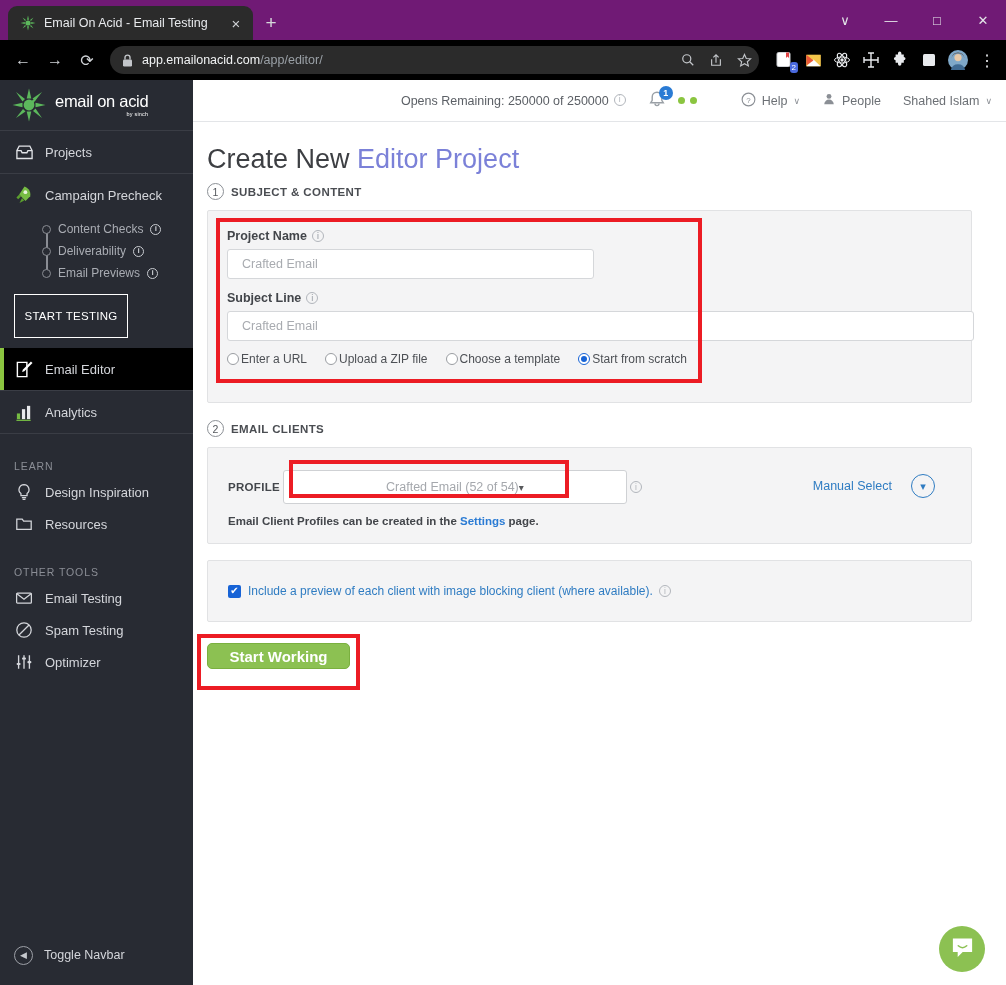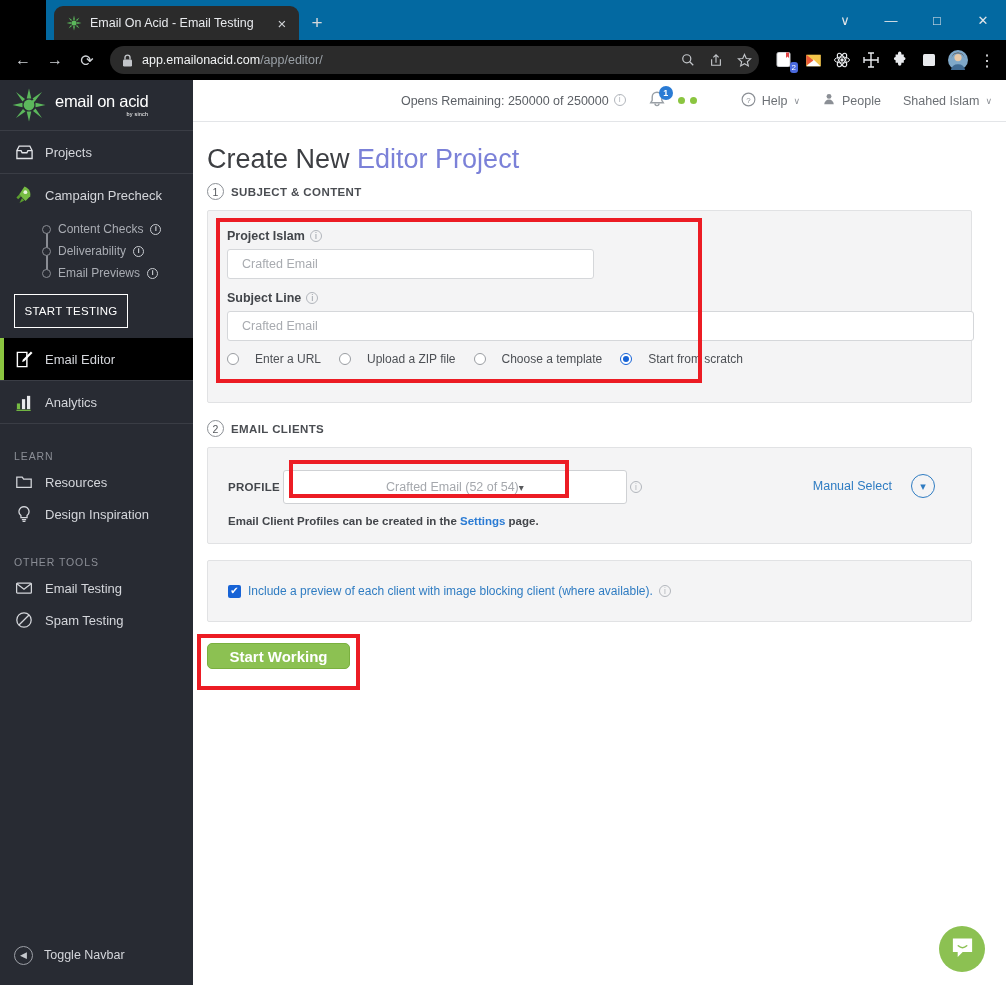--- a/index.html
+++ b/index.html
@@ -6,21 +6,21 @@
   html, body {
     width: 1006px; height: 985px;
     background: #000;
     font-family: "Liberation Sans", sans-serif;
     overflow: hidden;
   }
 
   
   .browser { width: 1006px; height: 80px; background: #000; position: relative; }
 
-  .tabstrip { height: 40px; position: relative; background: #0369a1; margin-left: 46px; }
+  .tabstrip { height: 40px; position: relative; background: #701a75; }
   .tab {
     position: absolute; left: 8px; top: 6px; height: 34px; width: 245px;
     background: #2b2b2b; border-radius: 9px 9px 0 0;
     display: flex; align-items: center; padding: 0 8px 0 12px; gap: 8px;
   }
   .tab-fav { width: 16px; height: 16px; flex: 0 0 16px; position: relative; }
   .tab-title {
     color: #e8eaed; font-size: 12.5px; white-space: nowrap;
     overflow: hidden; text-overflow: ellipsis; flex: 1;
   }
@@ -84,21 +84,21 @@
     width: 9px; height: 9px; border-radius: 50%; border: 1.5px solid #8a8d94;
     background: #282b33; flex: 0 0 9px; position: relative; z-index: 2;
   }
   .precheck-line { position:absolute; left: 46px; top: 13px; width: 1.5px; height: 45px; background: #8a8d94; z-index:1;}
   .info-i {
     width: 11px; height: 11px; border-radius: 50%; border: 1.2px solid #c9ccd1;
     display: inline-flex; align-items: center; justify-content: center;
     font-size: 8px; color: #c9ccd1; line-height: 1; font-weight: bold; flex: 0 0 11px;
   }
   .start-testing {
-    margin: 6px 0 10px 14px; width: 114px; height: 34px; border: 1px solid #fff;
+    margin: 6px 0 10px 14px; width: 114px; height: 44px; border: 1px solid #fff;
     color: #fff; font-size: 11.5px; letter-spacing: 0.3px;
     display: flex; align-items: center; justify-content: center; background: transparent;
     font-family: "Liberation Sans", sans-serif;
   }
   .sgroup-label { font-size: 10.5px; color: #8b8e96; letter-spacing: 0.9px; padding: 0 0 4px 14px; }
   .sspacer { height: 26px; }
   .toggle-nav {
     position: absolute; bottom: 14px; left: 0; right: 0; height: 32px;
     display: flex; align-items: center; padding-left: 14px; gap: 11px; font-size: 12.5px; color: #d4d6db;
   }
@@ -150,21 +150,21 @@
 
   .p1 { height: 193px; padding: 18px 0 0 19px; }
   .fld-label { font-size: 12.5px; font-weight: bold; color: #42454a; display: flex; align-items: center; gap: 5px; margin-bottom: 6px;}
   .inp {
     height: 30px; border: 1px solid #d5d7da; border-radius: 3px; background: #fff;
     display: flex; align-items: center; padding: 0 14px; font-size: 12.5px; color: #a8abb0;
   }
   .inp.pname { width: 367px; }
   .inp.subj { width: 747px; margin-bottom: 11px; }
   .radios { display: flex; align-items: center; gap: 18px; }
-  .radio { display: flex; align-items: center; gap: 16px; font-size: 12px; color: #4d5055; }
+  .radio { display: flex; align-items: center; gap: 2px; font-size: 12px; color: #4d5055; }
   .rd {
     width: 12px; height: 12px; border-radius: 50%; border: 1.3px solid #9a9da2;
     background: #fff; flex: 0 0 12px; position: relative;
   }
   .rd.on { border-color: #1763d6; }
   .rd.on::after {
     content:""; position:absolute; left:2px; top:2px; width:6px; height:6px;
     border-radius:50%; background:#1763d6;
   }
 
@@ -431,34 +431,34 @@
 
     <div class="sdivider"></div>
 
     <div class="sspacer"></div>
 
     <div class="sgroup-label">LEARN</div>
 
     <div class="snav" style="height:32px">
       <span class="sicon">
         <svg width="18" height="18" viewBox="0 0 20 20">
-          <path d="M2 4.5 h6 l1.6 2.2 h8.4 V16 H2 z" fill="none" stroke="#d4d6db" stroke-width="1.4"></path>
-        </svg>
-      </span>
-      <span>Resources</span>
-    </div>
-
-    <div class="snav" style="height:32px">
-      <span class="sicon">
-        <svg width="18" height="18" viewBox="0 0 20 20">
           <path d="M10 1.8 a5.6 5.6 0 0 1 3.4 10 v2.2 h-6.8 v-2.2 A5.6 5.6 0 0 1 10 1.8z" fill="none" stroke="#d4d6db" stroke-width="1.4"></path>
           <path d="M7.6 16.2 h4.8 M8.4 18.2 h3.2" stroke="#d4d6db" stroke-width="1.3"></path>
         </svg>
       </span>
       <span>Design Inspiration</span>
+    </div>
+
+    <div class="snav" style="height:32px">
+      <span class="sicon">
+        <svg width="18" height="18" viewBox="0 0 20 20">
+          <path d="M2 4.5 h6 l1.6 2.2 h8.4 V16 H2 z" fill="none" stroke="#d4d6db" stroke-width="1.4"></path>
+        </svg>
+      </span>
+      <span>Resources</span>
     </div>
 
     <div class="sspacer"></div>
 
     <div class="sgroup-label">OTHER TOOLS</div>
 
     <div class="snav" style="height:32px">
       <span class="sicon">
         <svg width="18" height="18" viewBox="0 0 20 20">
           <rect x="1.8" y="4.6" width="16.4" height="11" rx="1" fill="none" stroke="#d4d6db" stroke-width="1.4"></rect>
@@ -471,20 +471,37 @@
     <div class="snav" style="height:32px">
       <span class="sicon">
         <svg width="18" height="18" viewBox="0 0 20 20">
           <circle cx="10" cy="10" r="8" fill="none" stroke="#d4d6db" stroke-width="1.4"></circle>
           <line x1="4.4" y1="15.6" x2="15.6" y2="4.4" stroke="#d4d6db" stroke-width="1.4"></line>
         </svg>
       </span>
       <span>Spam Testing</span>
     </div>
 
+    <div class="snav" style="height:32px">
+      <span class="sicon">
+        <svg width="18" height="18" viewBox="0 0 20 20">
+          <g stroke="#d4d6db" stroke-width="1.5">
+            <line x1="4" y1="2.5" x2="4" y2="17.5"></line>
+            <line x1="10" y1="2.5" x2="10" y2="17.5"></line>
+            <line x1="16" y1="2.5" x2="16" y2="17.5"></line>
+          </g>
+          <g fill="#d4d6db">
+            <rect x="1.8" y="11" width="4.4" height="2.3" rx="1"></rect>
+            <rect x="7.8" y="5" width="4.4" height="2.3" rx="1"></rect>
+            <rect x="13.8" y="9" width="4.4" height="2.3" rx="1"></rect>
+          </g>
+        </svg>
+      </span>
+      <span>Optimizer</span>
+    </div>
 
     <div class="toggle-nav">
       <span class="circ-left">◀</span>
       <span>Toggle Navbar</span>
     </div>
   </div>
 
   <div class="main">
 
     <div class="topbar">
@@ -541,21 +558,21 @@
 
       <div class="step-head">
         <span class="step-num">1</span>
         <span class="step-label">SUBJECT &amp; CONTENT</span>
       </div>
 
       <div class="panel p1">
         <div class="hl-box" style="left:8px;top:7px;width:486px;height:165px;"></div>
 
         <div class="fld-label">
-          <span>Project Islam</span>
+          <span>Project Name</span>
           <span class="info-g">i</span>
         </div>
         <div class="inp pname">
           <span>Crafted Email</span>
         </div>
 
         <div class="fld-label" style="margin-top:12px">
           <span>Subject Line</span>
           <span class="info-g">i</span>
         </div>

